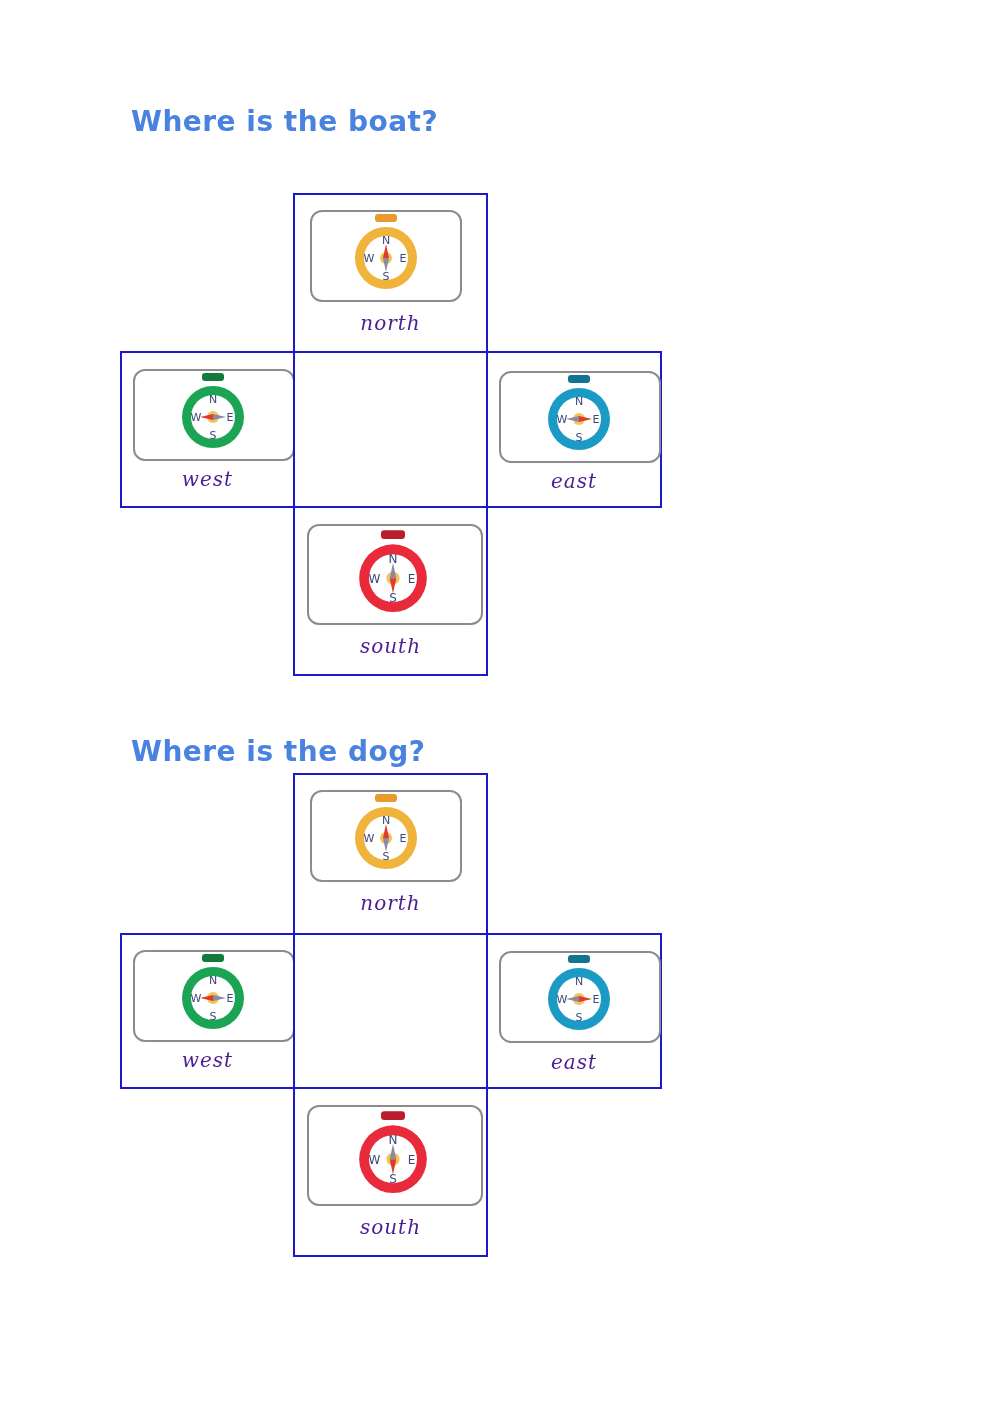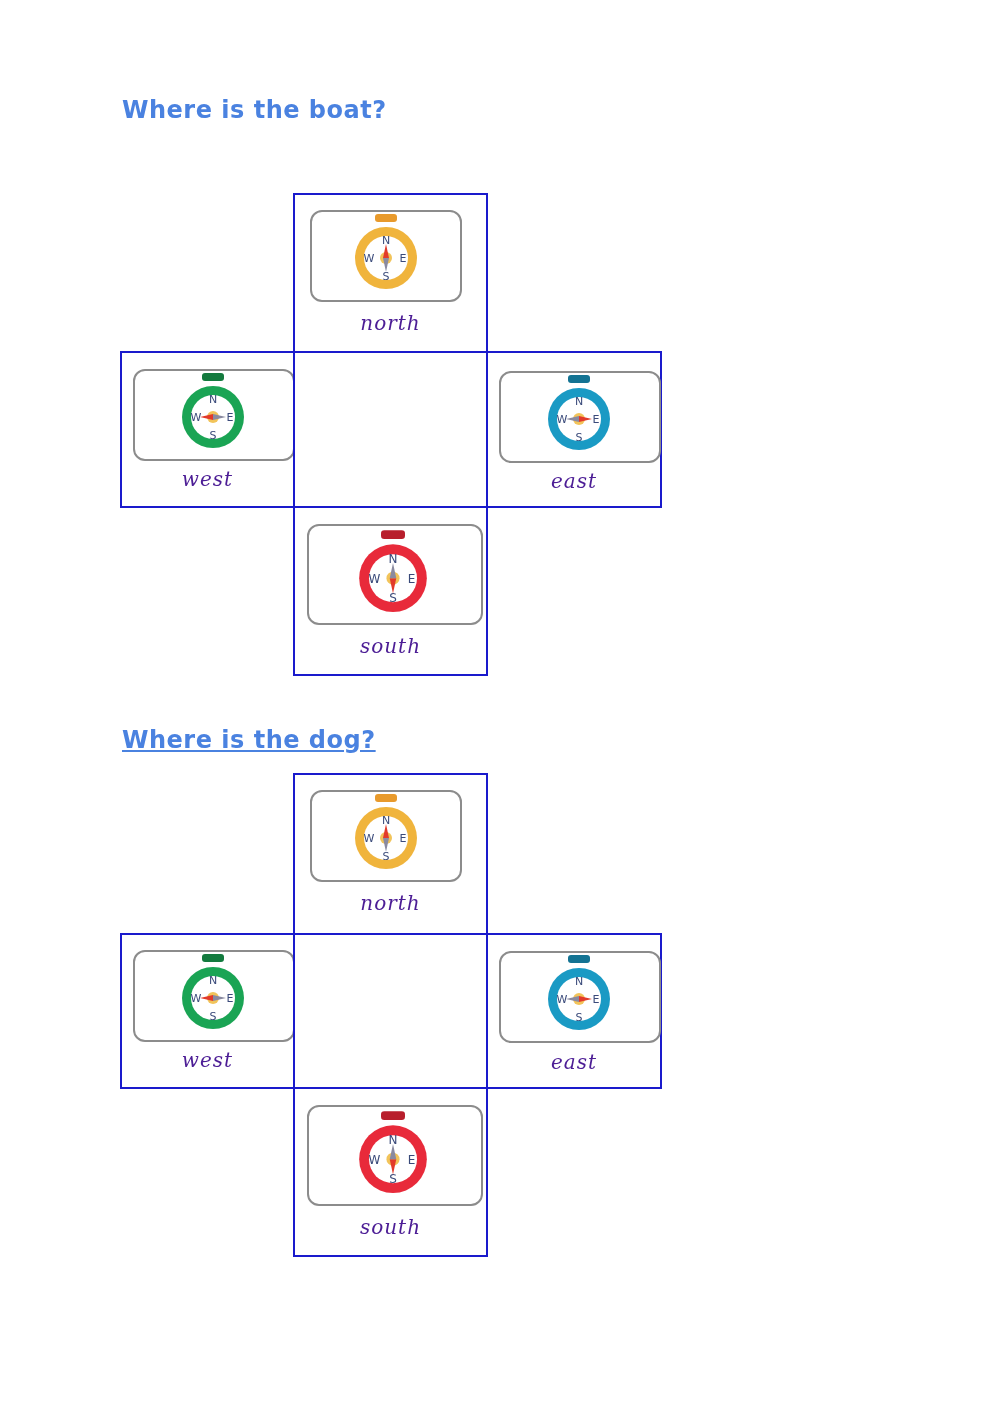--- a/index.html
+++ b/index.html
@@ -1,20 +1,20 @@
 <!DOCTYPE html>
 <html><head>
 <meta charset="utf-8">
 <style>
   html, body { margin: 0; padding: 0; background: #ffffff; }
   body { width: 1000px; height: 1414px; position: relative; overflow: hidden; font-family: "DejaVu Sans", sans-serif; }
   .title {
-    position: absolute; left: 122px; margin: 0;
+    position: absolute; left: 122px; margin: 9px;
     font-family: "DejaVu Sans", sans-serif; font-weight: bold;
-    font-size: 24px; color: #4a82e0; letter-spacing: 0.5px;
+    font-size: 28px; color: #4a82e0; letter-spacing: 0.5px;
   }
   .cell {
     position: absolute; box-sizing: border-box;
     border: 2px solid #1a1acc; background: #ffffff;
   }
   .card {
     position: absolute; box-sizing: border-box;
     border: 2px solid #8c8c8c; border-radius: 12px; background: #fff;
   }
   .compass { position: absolute; }
@@ -101,21 +101,21 @@
         <text x="55" y="50" font-size="11" text-anchor="middle" fill="#3a4a7a" font-family="DejaVu Sans, sans-serif">E</text>
         <circle cx="38" cy="46" r="6" fill="#f2c45a"></circle>
         <polygon points="38,60 41,46 35,46" fill="#e23a2a"></polygon>
         <polygon points="38,32 41,46 35,46" fill="#8a8aa0"></polygon>
       </svg>
     </div>
     <div class="label" style="top:126px;">south</div>
   </div>
 </div>
 
-<h2 class="title" style="top:726px;text-decoration:underline;">Where is the dog?</h2>
+<h2 class="title" style="top:726px;">Where is the dog?</h2>
 
 <div>
 
   <div class="cell" style="left:293px; top:773px; width:195px; height:162px;">
     <div class="card" style="left:15px; top:15px; width:152px; height:92px;">
       <svg class="compass" style="left:36px; top:0px;" width="76" height="88" viewBox="0 0 76 88">
         <rect x="27" y="2" width="22" height="8" rx="3" fill="#e89a2c"></rect>
         <circle cx="38" cy="46" r="31" fill="#f0b43c"></circle>
         <circle cx="38" cy="46" r="22" fill="#ffffff"></circle>
         <text x="38" y="32" font-size="11" text-anchor="middle" fill="#3a4a7a" font-family="DejaVu Sans, sans-serif">N</text>

